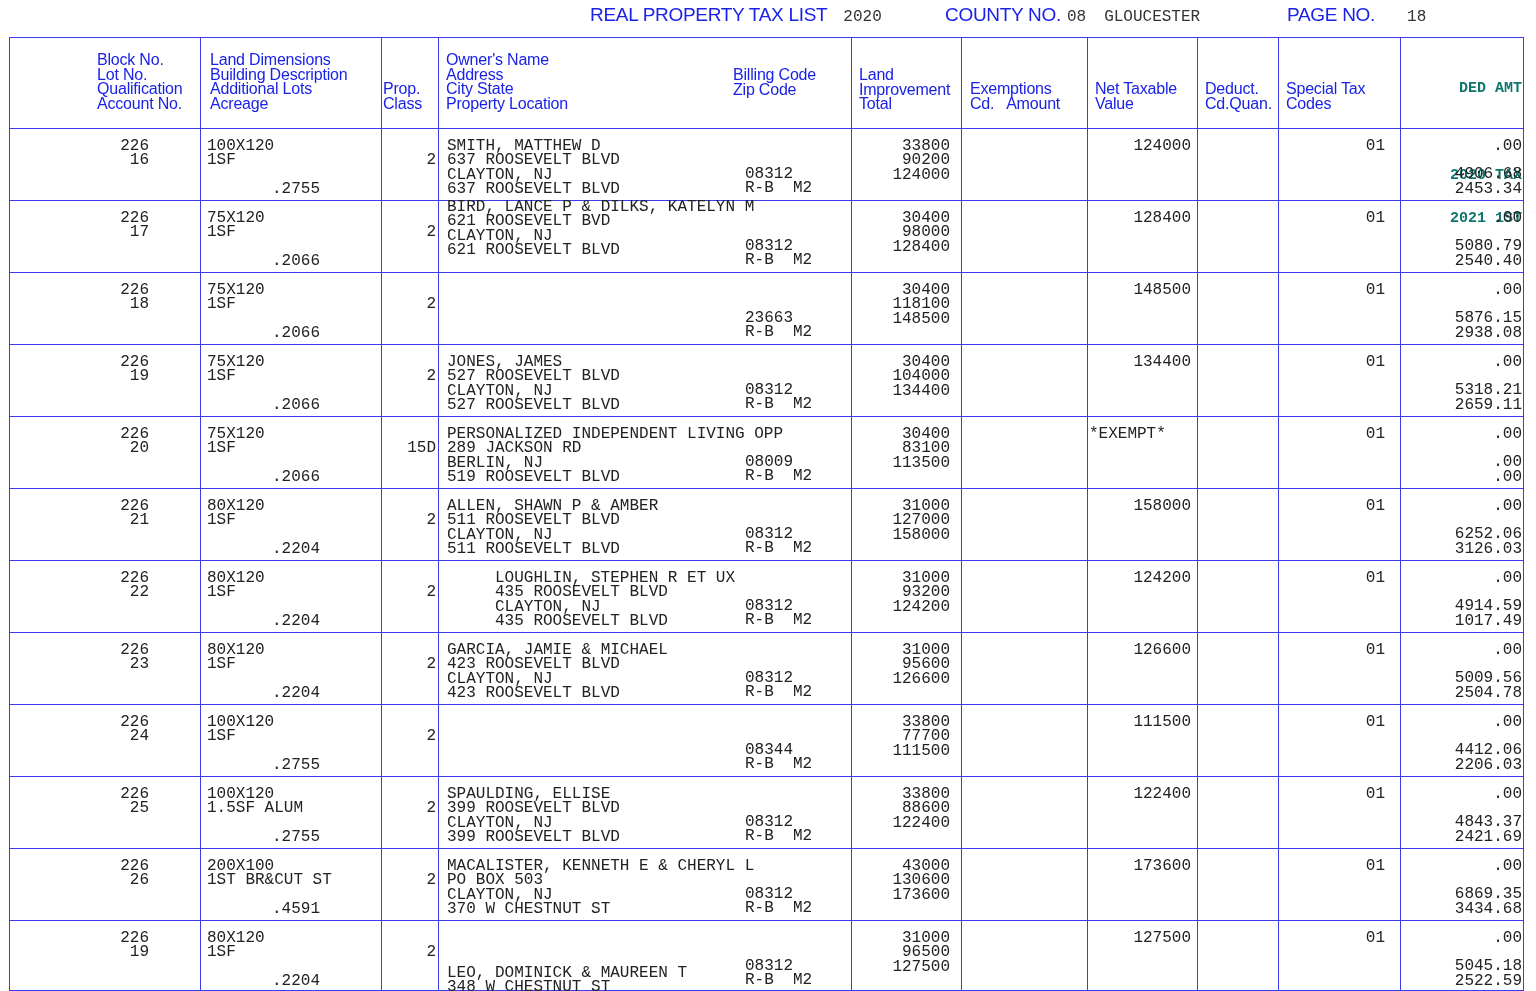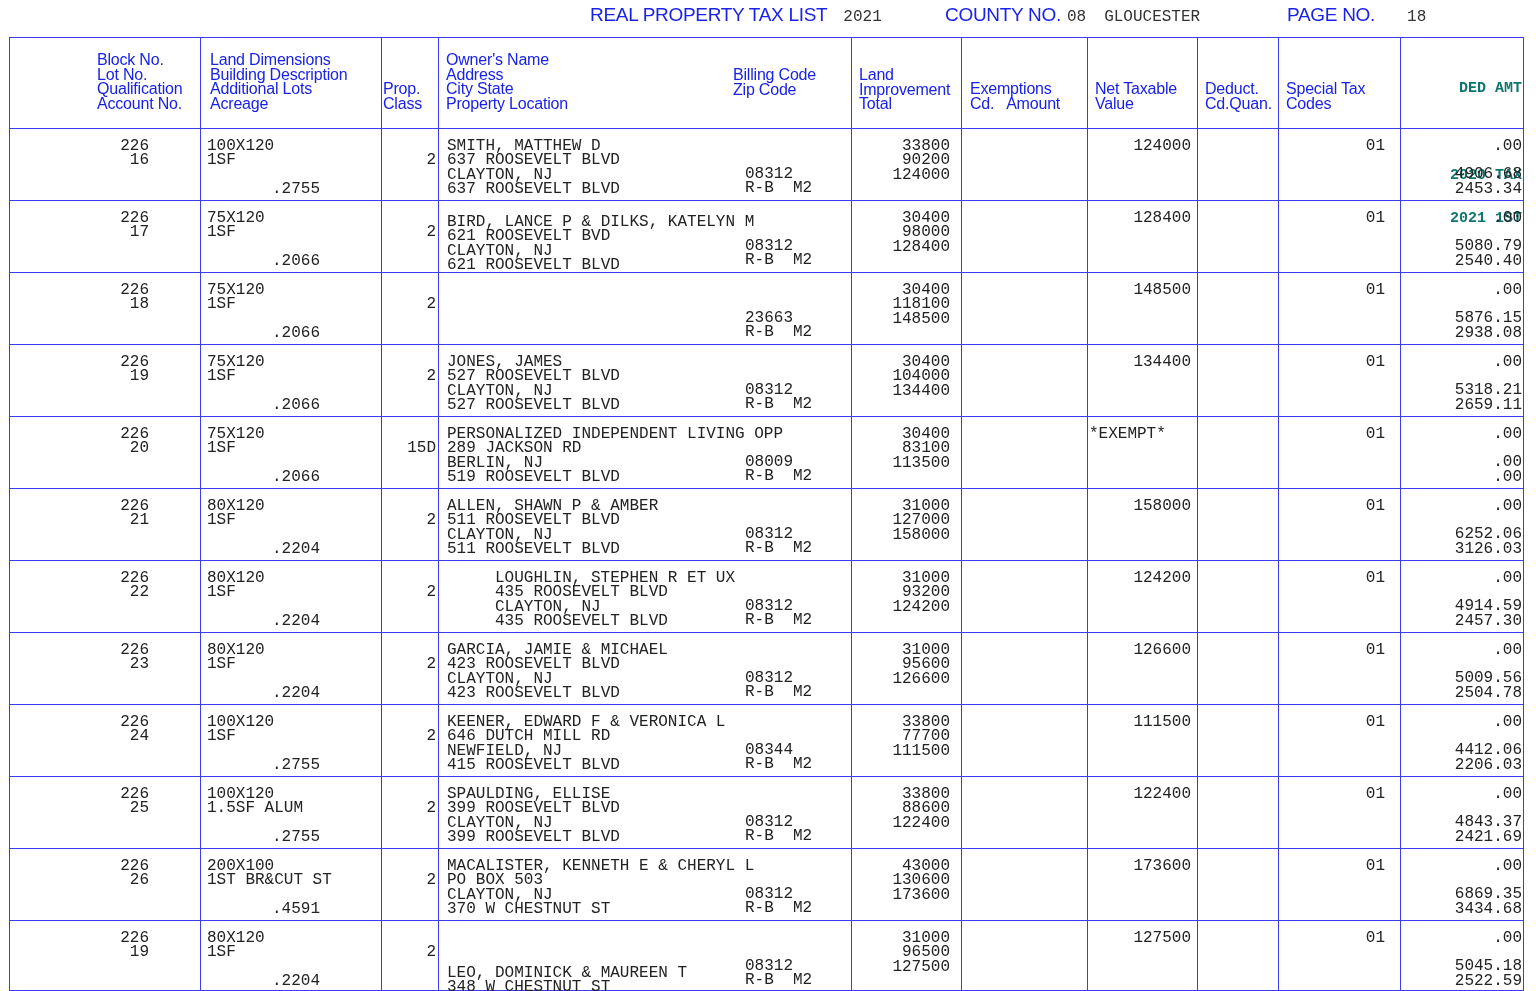--- a/index.html
+++ b/index.html
@@ -19,21 +19,21 @@
 
   .row { position: absolute; left: 0; width: 1536px; height: 72px; }
   .cell { position: absolute; font-family: "Liberation Mono", "DejaVu Sans Mono", monospace; color: #222; font-size: 16px; line-height: 14.3px; white-space: pre; }
   .r { text-align: right; }
 </style>
 </head>
 <body>
 
 <div class="topbar">
   <div class="tb" style="left:590px;">
-    <span class="lbl">REAL PROPERTY TAX LIST</span><span class="val2" style="margin-left:16px">2021</span>
+    <span class="lbl">REAL PROPERTY TAX LIST</span><span class="val2" style="margin-left:16px">2020</span>
   </div>
   <div class="tb" style="left:945px;">
     <span class="lbl">COUNTY NO.</span><span class="val">08</span><span class="val2" style="margin-left:18px">GLOUCESTER</span>
   </div>
   <div class="tb" style="left:1287px;">
     <span class="lbl">PAGE NO.</span><span class="val2" style="margin-left:32px">18</span>
   </div>
 </div>
 
 <div class="grid">
@@ -128,21 +128,21 @@
     <div class="cell r" style="left:860px; top:11px; width:90px;"><div>33800</div><div>90200</div><div>124000</div></div>
     <div class="cell" style="left: 1095px; top: 11px; width: 96px; text-align: right;">124000</div>
     <div class="cell r" style="left:1290px; top:11px; width:95px;">01</div>
     <div class="cell r" style="left:1405px; top:11px; width:117px;"><div>.00</div><div style="height:14px"></div><div>4906.68</div><div>2453.34</div></div>
   </div>
     <div class="row" style="top: 200px;">
     <div class="cell r" style="left:100px; top:11px; width:49px;"><div>226</div><div>17</div></div>
     <div class="cell" style="left:207px; top:11px;"><div>75X120</div><div>1SF</div></div>
     <div class="cell r" style="left:220px; top:54px; width:100px;">.2066</div>
     <div class="cell r" style="left:385px; top:25px; width:51px;">2</div>
-    <div class="cell" style="left:447px; top:15px;"><div>BIRD, LANCE P &amp; DILKS, KATELYN M</div><div>621 ROOSEVELT BVD</div><div>CLAYTON, NJ</div><div>621 ROOSEVELT BLVD</div></div>
+    <div class="cell" style="left:447px; top:0;"><div>BIRD, LANCE P &amp; DILKS, KATELYN M</div><div>621 ROOSEVELT BVD</div><div>CLAYTON, NJ</div><div>621 ROOSEVELT BLVD</div></div>
     <div class="cell" style="left:745px; top:39px;"><div>08312</div><div>R-B  M2</div></div>
     <div class="cell r" style="left:860px; top:11px; width:90px;"><div>30400</div><div>98000</div><div>128400</div></div>
     <div class="cell" style="left: 1095px; top: 11px; width: 96px; text-align: right;">128400</div>
     <div class="cell r" style="left:1290px; top:11px; width:95px;">01</div>
     <div class="cell r" style="left:1405px; top:11px; width:117px;"><div>.00</div><div style="height:14px"></div><div>5080.79</div><div>2540.40</div></div>
   </div>
     <div class="row" style="top: 272px;">
     <div class="cell r" style="left:100px; top:11px; width:49px;"><div>226</div><div>18</div></div>
     <div class="cell" style="left:207px; top:11px;"><div>75X120</div><div>1SF</div></div>
     <div class="cell r" style="left:220px; top:54px; width:100px;">.2066</div>
@@ -192,40 +192,39 @@
     <div class="row" style="top: 560px;">
     <div class="cell r" style="left:100px; top:11px; width:49px;"><div>226</div><div>22</div></div>
     <div class="cell" style="left:207px; top:11px;"><div>80X120</div><div>1SF</div></div>
     <div class="cell r" style="left:220px; top:54px; width:100px;">.2204</div>
     <div class="cell r" style="left:385px; top:25px; width:51px;">2</div>
     <div class="cell" style="left:447px; top:11px;margin-left:48px;"><div>LOUGHLIN, STEPHEN R ET UX</div><div>435 ROOSEVELT BLVD</div><div>CLAYTON, NJ</div><div>435 ROOSEVELT BLVD</div></div>
     <div class="cell" style="left:745px; top:39px;"><div>08312</div><div>R-B  M2</div></div>
     <div class="cell r" style="left:860px; top:11px; width:90px;"><div>31000</div><div>93200</div><div>124200</div></div>
     <div class="cell" style="left: 1095px; top: 11px; width: 96px; text-align: right;">124200</div>
     <div class="cell r" style="left:1290px; top:11px; width:95px;">01</div>
-    <div class="cell r" style="left:1405px; top:11px; width:117px;"><div>.00</div><div style="height:14px"></div><div>4914.59</div><div>2457.30</div></div>
+    <div class="cell r" style="left:1405px; top:11px; width:117px;"><div>.00</div><div style="height:14px"></div><div>4914.59</div><div>1017.49</div></div>
   </div>
     <div class="row" style="top: 632px;">
     <div class="cell r" style="left:100px; top:11px; width:49px;"><div>226</div><div>23</div></div>
     <div class="cell" style="left:207px; top:11px;"><div>80X120</div><div>1SF</div></div>
     <div class="cell r" style="left:220px; top:54px; width:100px;">.2204</div>
     <div class="cell r" style="left:385px; top:25px; width:51px;">2</div>
     <div class="cell" style="left:447px; top:11px;"><div>GARCIA, JAMIE &amp; MICHAEL</div><div>423 ROOSEVELT BLVD</div><div>CLAYTON, NJ</div><div>423 ROOSEVELT BLVD</div></div>
     <div class="cell" style="left:745px; top:39px;"><div>08312</div><div>R-B  M2</div></div>
     <div class="cell r" style="left:860px; top:11px; width:90px;"><div>31000</div><div>95600</div><div>126600</div></div>
     <div class="cell" style="left: 1095px; top: 11px; width: 96px; text-align: right;">126600</div>
     <div class="cell r" style="left:1290px; top:11px; width:95px;">01</div>
     <div class="cell r" style="left:1405px; top:11px; width:117px;"><div>.00</div><div style="height:14px"></div><div>5009.56</div><div>2504.78</div></div>
   </div>
     <div class="row" style="top: 704px;">
     <div class="cell r" style="left:100px; top:11px; width:49px;"><div>226</div><div>24</div></div>
     <div class="cell" style="left:207px; top:11px;"><div>100X120</div><div>1SF</div></div>
     <div class="cell r" style="left:220px; top:54px; width:100px;">.2755</div>
     <div class="cell r" style="left:385px; top:25px; width:51px;">2</div>
-    <div class="cell" style="left:447px; top:11px;"><div>KEENER, EDWARD F &amp; VERONICA L</div><div>646 DUTCH MILL RD</div><div>NEWFIELD, NJ</div><div>415 ROOSEVELT BLVD</div></div>
     <div class="cell" style="left:745px; top:39px;"><div>08344</div><div>R-B  M2</div></div>
     <div class="cell r" style="left:860px; top:11px; width:90px;"><div>33800</div><div>77700</div><div>111500</div></div>
     <div class="cell" style="left: 1095px; top: 11px; width: 96px; text-align: right;">111500</div>
     <div class="cell r" style="left:1290px; top:11px; width:95px;">01</div>
     <div class="cell r" style="left:1405px; top:11px; width:117px;"><div>.00</div><div style="height:14px"></div><div>4412.06</div><div>2206.03</div></div>
   </div>
     <div class="row" style="top: 776px;">
     <div class="cell r" style="left:100px; top:11px; width:49px;"><div>226</div><div>25</div></div>
     <div class="cell" style="left:207px; top:11px;"><div>100X120</div><div>1.5SF ALUM</div></div>
     <div class="cell r" style="left:220px; top:54px; width:100px;">.2755</div>

